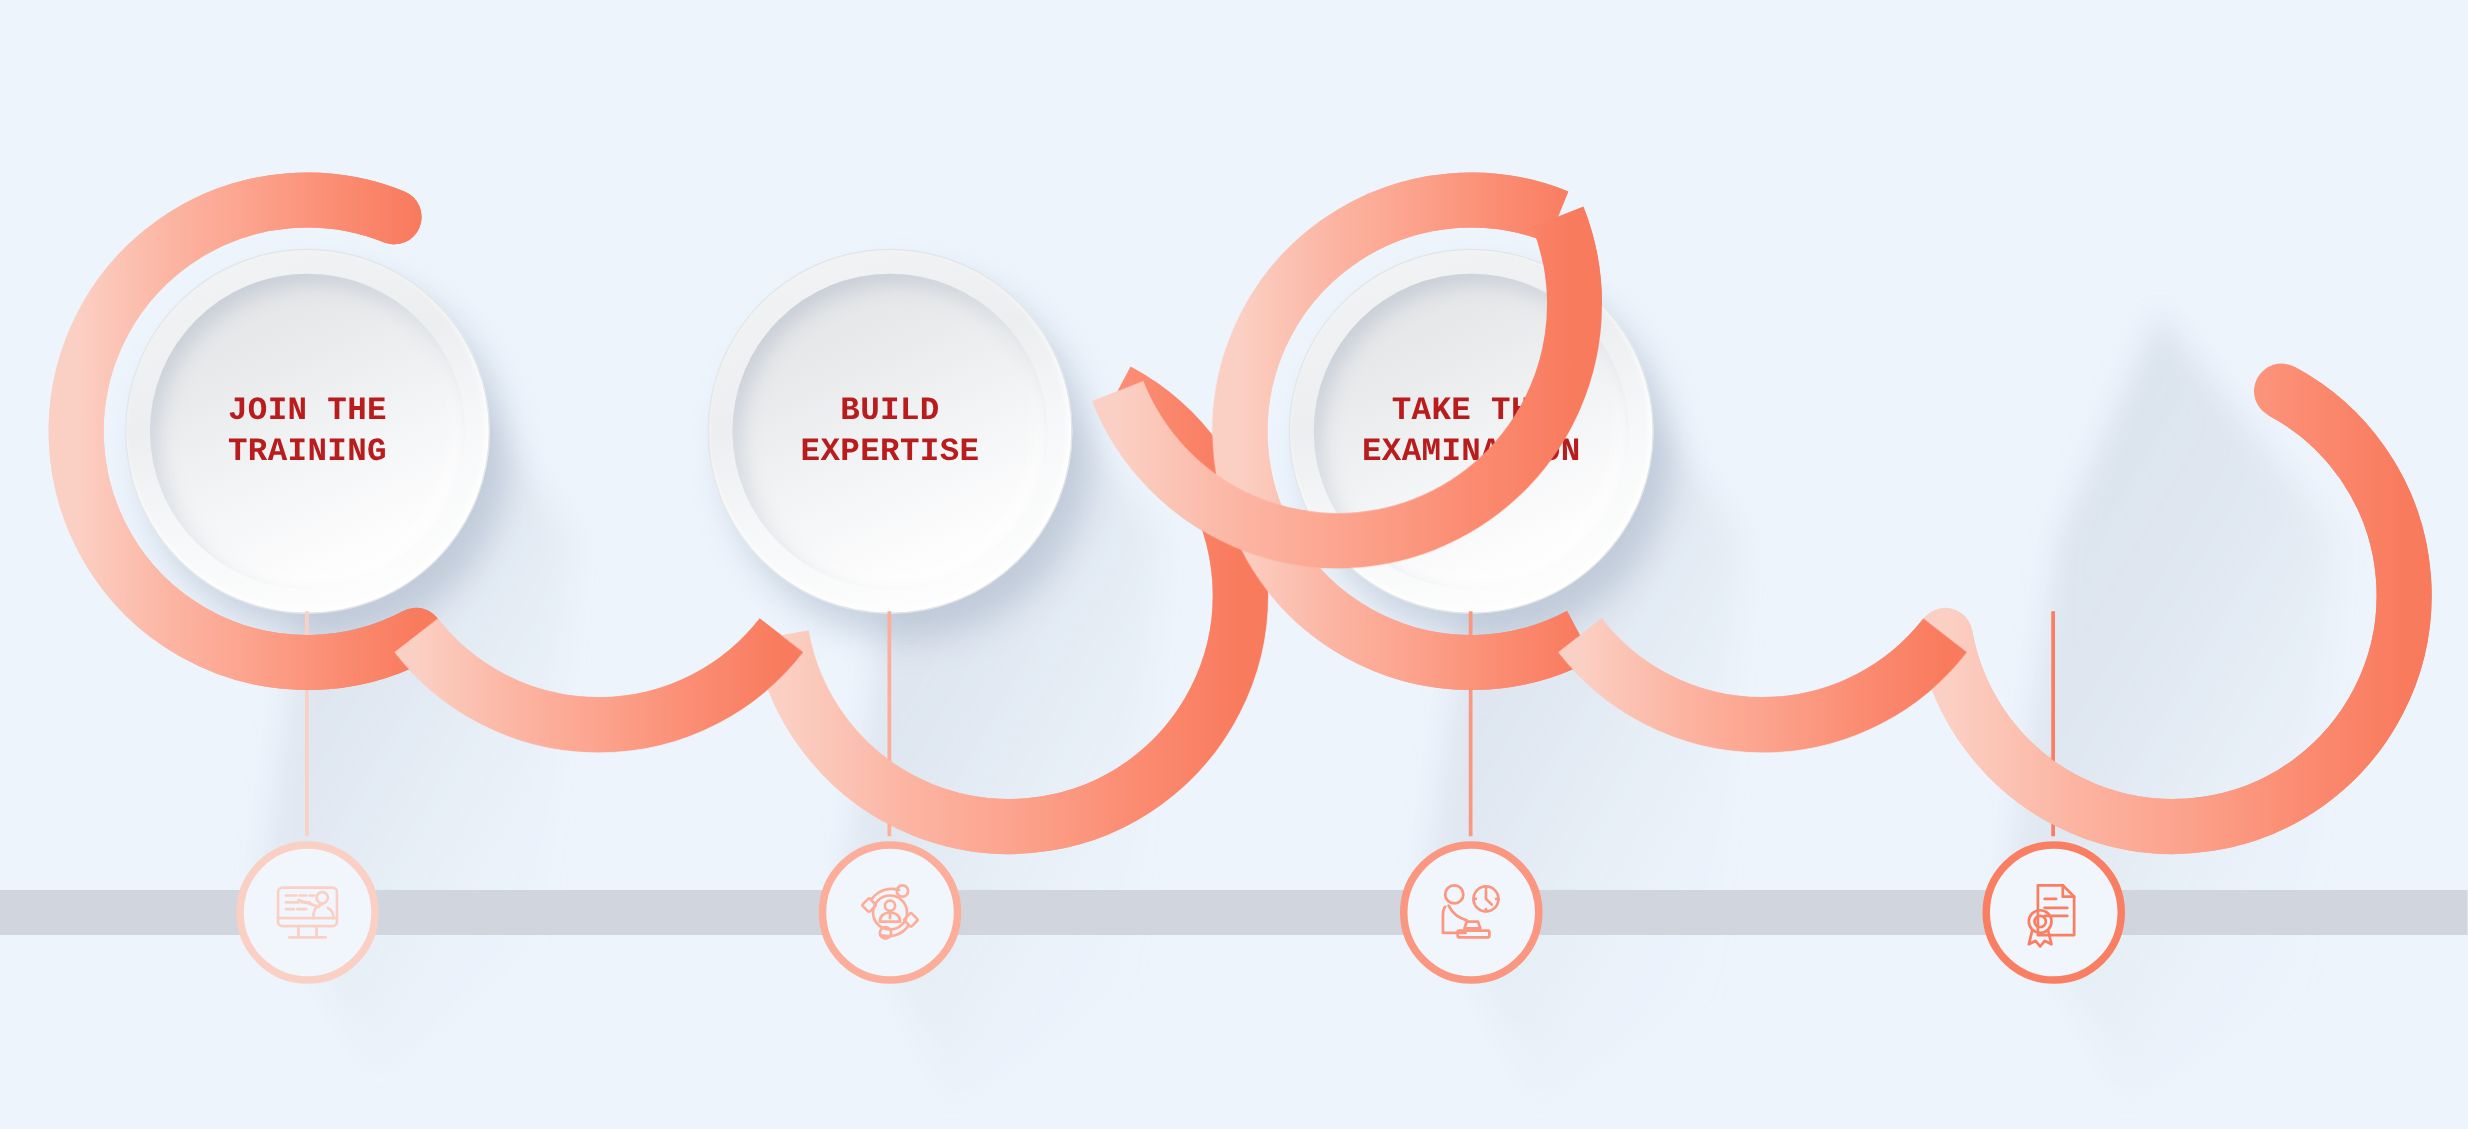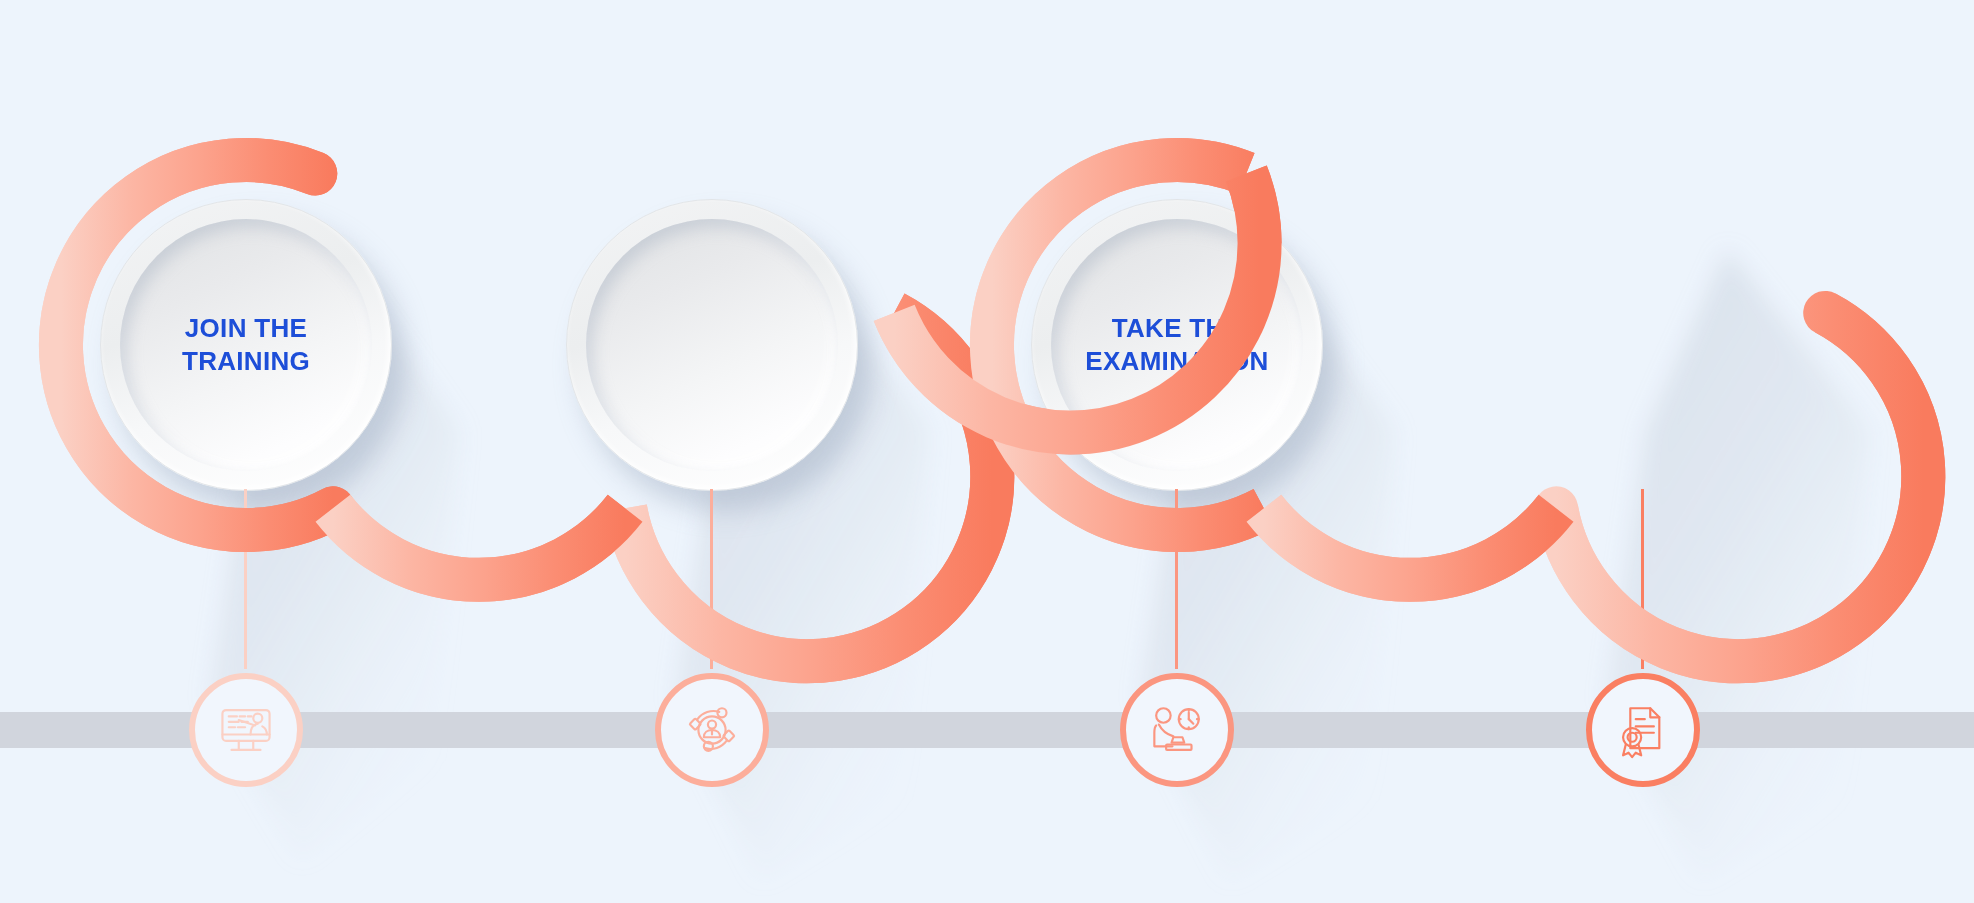--- a/index.html
+++ b/index.html
@@ -44,23 +44,24 @@
     box-shadow: 6px 8px 16px rgba(160,172,190,.40) inset,
                 -6px -8px 14px rgba(255,255,255,.85) inset;
   }
   .step-label{
     position:relative; z-index:4;
     text-align:center;
     font-weight:bold;
     font-size:26px;
     line-height:1.28;
     letter-spacing:.3px;
-    color:#1d4ed8;
+    color:#b91c1c;
     text-transform:uppercase;
     width:86%;
+    font-family:Liberation Mono, monospace;
   }
 
   .badge{
     position:absolute;
     width:114px; height:114px;
     border-radius:50%;
     background:#f1f6fd;
     display:flex; align-items:center; justify-content:center;
   }
   .badge svg{ display:block; }
@@ -145,20 +146,24 @@
         <circle cx="45" cy="19" r="5"></circle>
         <path d="M45 25 c-6 1 -8 5 -8 12"></path>
         <path d="M42 27 L24 21"></path>
         <path d="M50 28 c4 2 5 6 5 9"></path>
       </svg>
     </div>
 
     <div class="step-circle" style="left:566px; top:199px;">
       <div class="disc-outer"></div>
       <div class="disc-inner"></div>
+      <div class="step-label">
+        <span>BUILD</span><br>
+        <span>EXPERTISE</span>
+      </div>
     </div>
     <div class="connector" style="left:710px; top:489px; height:180px; color:#fcae9b;"></div>
     <div class="badge" style="left:655px; top:673px; border:6px solid #fcae9b;">
       <svg width="58" height="58" viewBox="0 0 64 64" fill="none" stroke="#fcae9b" stroke-width="2.4" stroke-linecap="round" stroke-linejoin="round">
         <circle cx="32" cy="32" r="15"></circle>
         <path d="M16 20 A22 22 0 0 1 40 12"></path>
         <path d="M48 44 A22 22 0 0 1 24 52"></path>
         <circle cx="43" cy="13" r="5"></circle>
         <rect x="9" y="21" width="9" height="9" rx="1.5" transform="rotate(45 13.5 25.5)"></rect>
         <rect x="46" y="34" width="9" height="9" rx="1.5" transform="rotate(45 50.5 38.5)"></rect>

